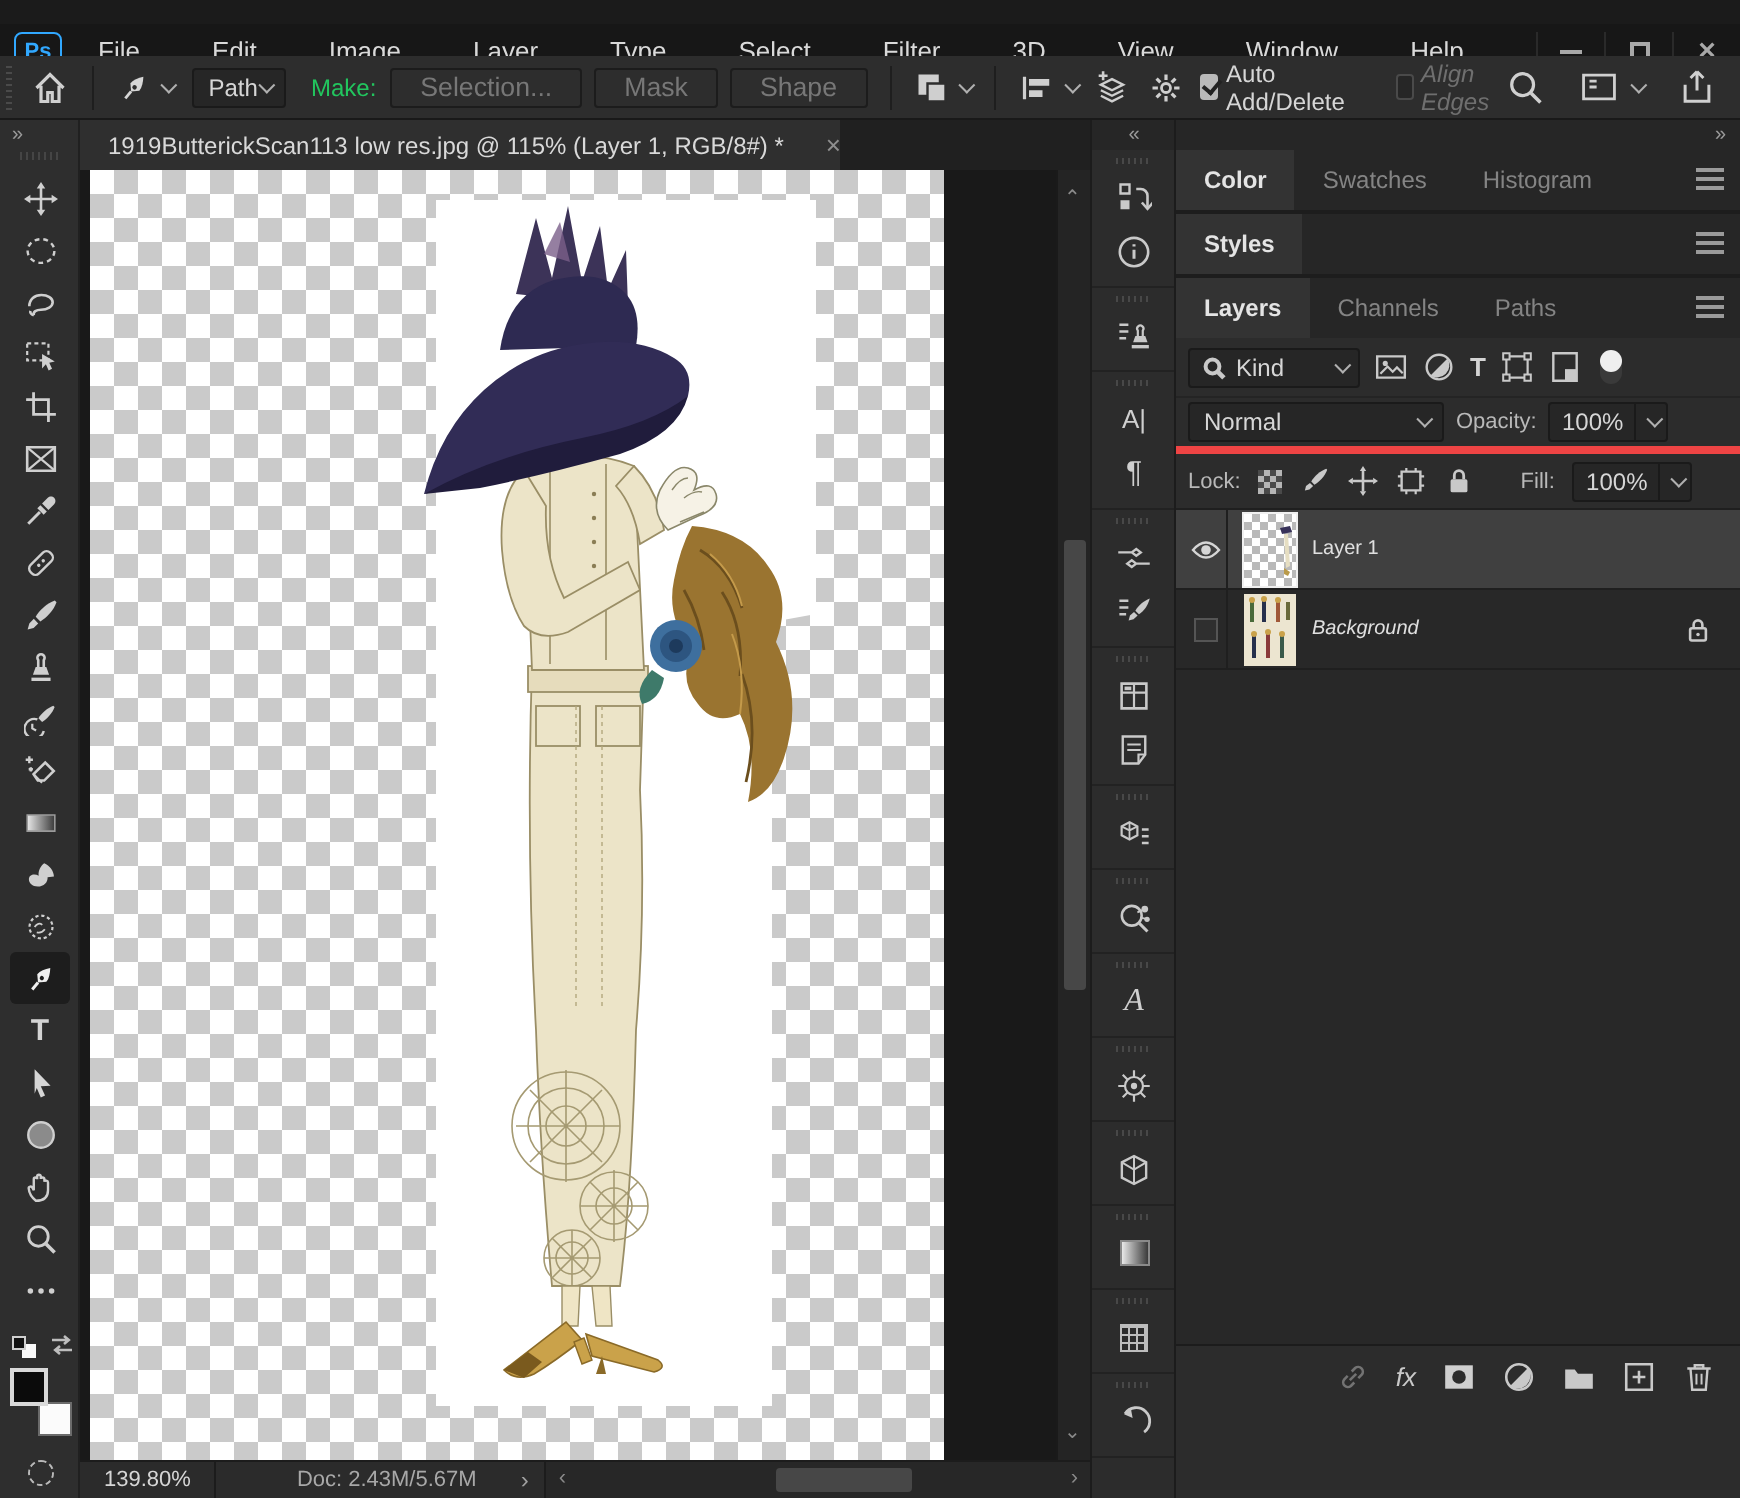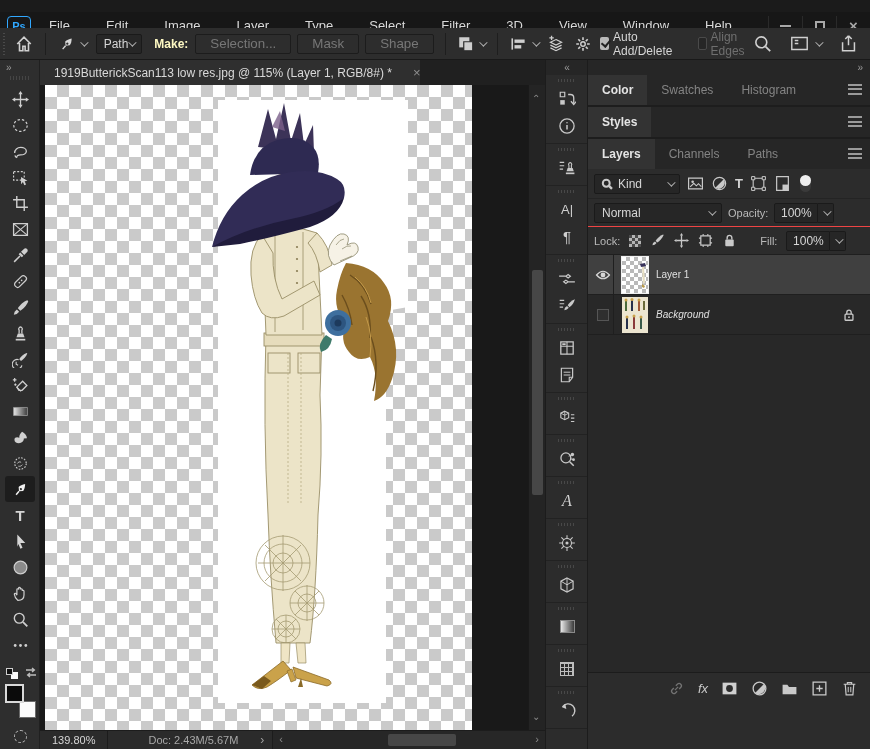--- a/index.html
+++ b/index.html
@@ -24,29 +24,29 @@
   .optionsbar{position:absolute;left:0;top:28px;width:870px;height:32px;background:#2d2d2d;
     display:flex;align-items:center;border-bottom:1px solid #191919;}
   .grip-v{width:5px;height:22px;margin:0 6px 0 3px;background:repeating-linear-gradient(180deg,#4a4a4a 0 1px,transparent 1px 3px);}
   .ob-sep{width:1px;height:22px;background:#1e1e1e;margin:0 8px;}
   .ob-item{display:flex;align-items:center;gap:4px;margin:0 4px;}
   .chev{width:6px;height:6px;border-right:1.5px solid #b0b0b0;border-bottom:1.5px solid #b0b0b0;
     transform:rotate(45deg) translateY(-2px);display:inline-block;}
   .select-box{display:flex;align-items:center;justify-content:space-between;background:#262626;
     border:1px solid #1a1a1a;border-radius:2px;height:20px;padding:0 7px;color:#d6d6d6;}
   .ob-path-select{width:74px;margin:0 6px;}
-  .ob-label{color:#fef9c3;font-weight:bold;margin:0 4px 0 6px;}
+  .ob-label{color:#22c55e;font-weight:normal;margin:0 4px 0 6px;}
   .ob-btn{height:20px;padding:0 14px;border:1px solid #1c1c1c;border-radius:2px;background:#2d2d2d;
     color:#777;display:flex;align-items:center;margin:0 3px;}
   .checkbox{width:13px;height:13px;border-radius:2px;display:inline-block;}
   .checkbox.checked{background:#b9b9b9;position:relative;}
   .checkbox.checked::after{content:"";position:absolute;left:3px;top:1px;width:4px;height:7px;
     border-right:2px solid #222;border-bottom:2px solid #222;transform:rotate(40deg);}
   .checkbox.empty{background:#262626;border:1px solid #4a4a4a;}
-  .dim{color:#6f6f6f;}
+  .dim{color:#6f6f6f;font-style:italic;}
   .ob-right{margin-left:auto;display:flex;align-items:center;gap:14px;margin-right:12px;}
   .ic{display:block;}
   .ic *{vector-effect:non-scaling-stroke;}
 
   
   .tabbar{position:absolute;left:40px;top:60px;width:505px;height:25px;background:#202020;display:flex;}
   .doc-tab{display:flex;align-items:center;gap:21px;background:#2f2f2f;height:25px;padding:0 12px 0 14px;
     color:#d9d9d9;font-size:12px;max-width:380px;white-space:nowrap;}
   .doc-tab .close-x{color:#8f8f8f;font-size:13px;}
 
@@ -116,21 +116,21 @@
   .hamb{position:absolute;right:8px;top:9px;width:14px;height:11px;
     background:repeating-linear-gradient(180deg,#9a9a9a 0 2px,transparent 2px 4.5px);}
   
   .layersbody{background:#2c2c2c;}
   .filter-row{display:flex;align-items:center;height:30px;padding:0 6px;gap:7px;border-bottom:1px solid #242424;}
   .kind-box{width:86px;height:20px;display:flex;align-items:center;gap:5px;background:#262626;
     border:1px solid #1a1a1a;border-radius:2px;padding:0 6px;}
   .kind-box .chev{margin-left:auto;}
   .filter-toggle{width:11px;height:16px;background:#3a3a3a;border-radius:6px;position:relative;margin-left:2px;}
   .filter-toggle::before{content:"";position:absolute;left:0px;top:-1px;width:11px;height:11px;background:#efefef;border-radius:50%;}
-  .blend-row{display:flex;align-items:center;height:28px;padding:0 6px;gap:6px;border-bottom:1px solid #ef4444;}
+  .blend-row{display:flex;align-items:center;height:28px;padding:0 6px;gap:6px;border-bottom:4px solid #ef4444;}
   .blend-box{width:128px;height:20px;}
   .small-label{color:#b9b9b9;font-size:11px;}
   .val-box{width:44px;height:20px;padding:0 5px;justify-content:center;}
   .chevcell{width:16px;height:20px;background:#262626;border:1px solid #1a1a1a;border-left:none;border-radius:0 2px 2px 0;
     display:flex;align-items:center;justify-content:center;}
   .lock-row{display:flex;align-items:center;height:28px;padding:0 6px;gap:9px;border-bottom:1px solid #1f1f1f;}
   .lock-checker{width:12px;height:12px;background:conic-gradient(#b5b5b5 25%,#4a4a4a 0 50%,#b5b5b5 0 75%,#4a4a4a 0);background-size:6px 6px;}
   .layer-rows{background:#282828;}
   .layer-row{display:flex;align-items:center;height:40px;border-bottom:1px solid #1f1f1f;padding:0 4px;gap:8px;}
   .layer-row.selected{background:#404040;}

